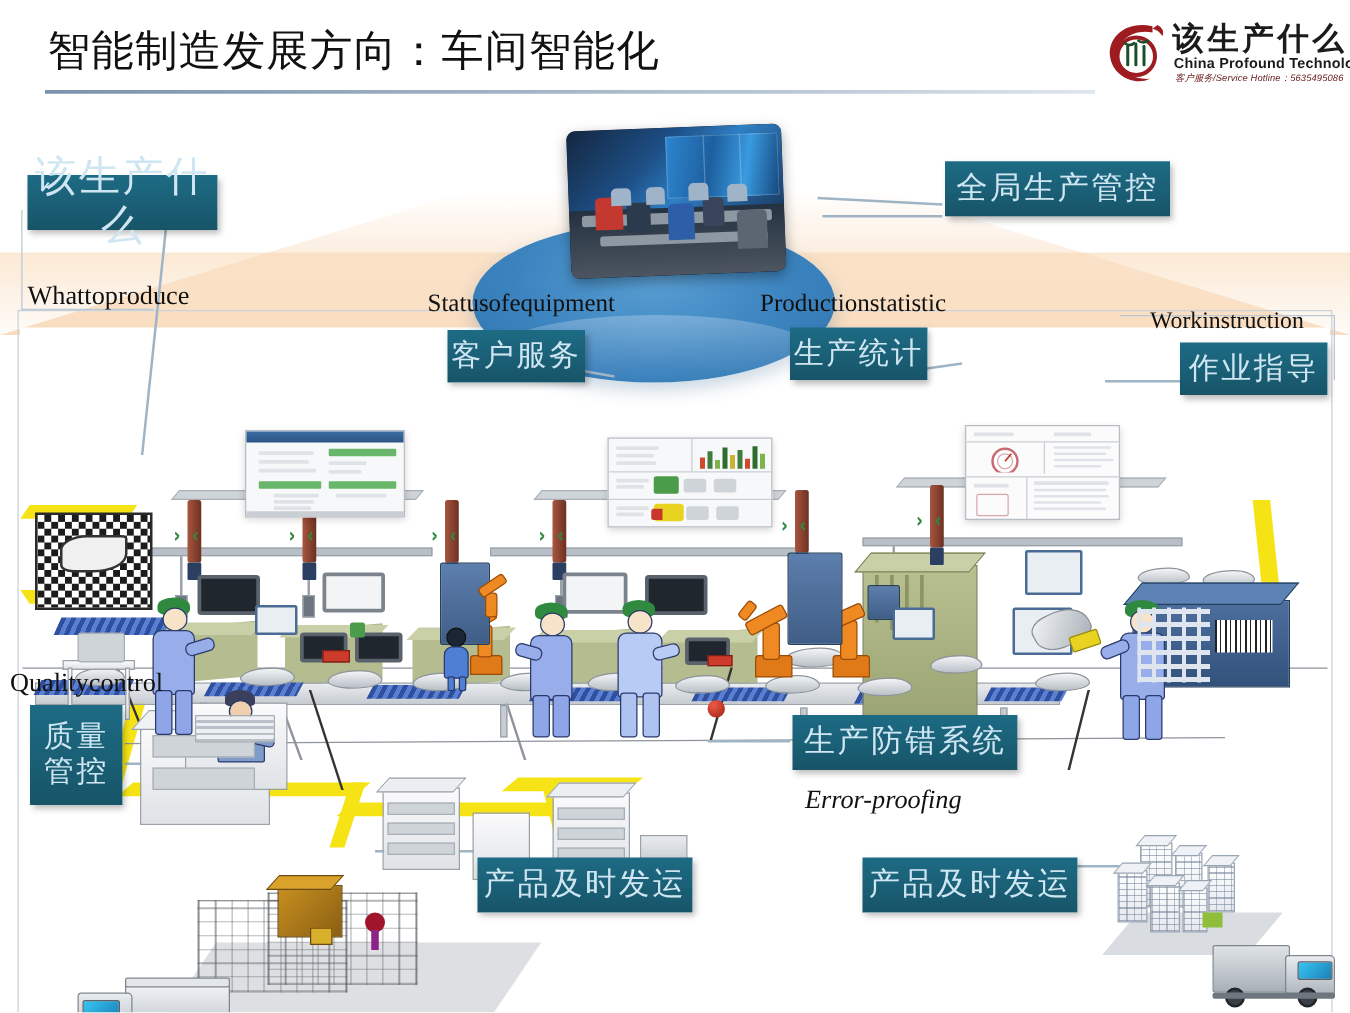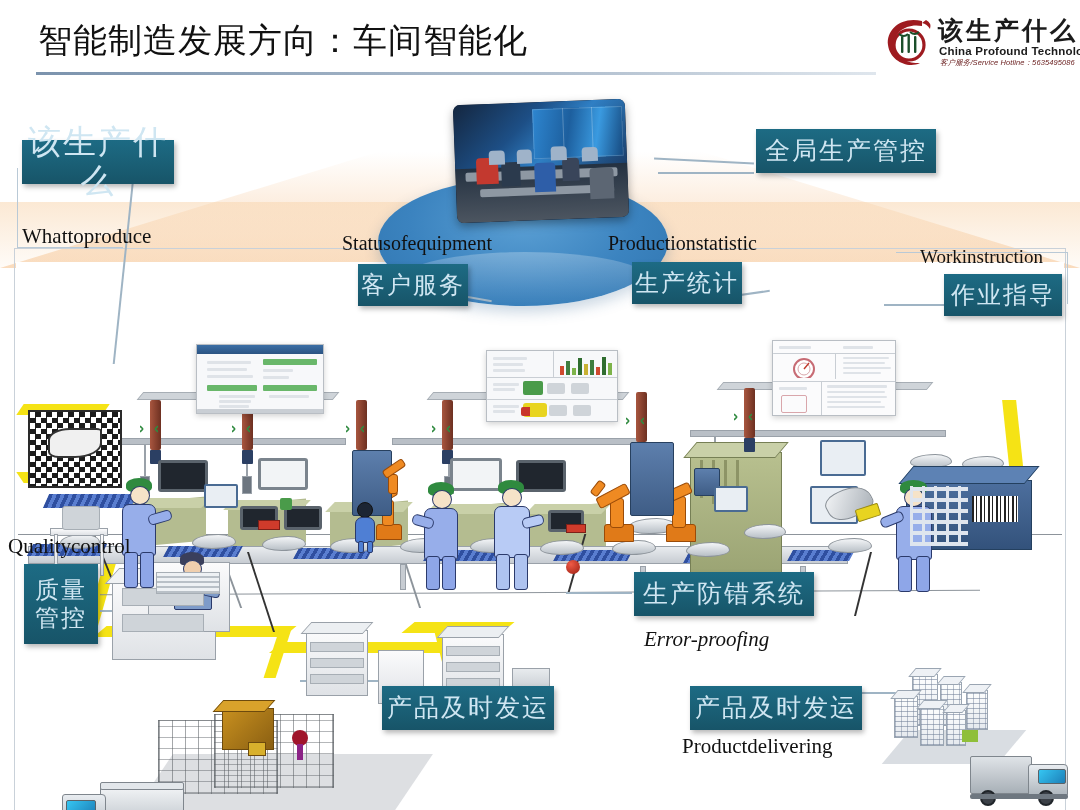--- a/index.html
+++ b/index.html
@@ -699,16 +699,15 @@
 
     <div class="cbox" style="left:24px; top:482px; width:74px; height:80px; font-size:24px; flex-direction:column;">
       <span>质量</span>
       <span>管控</span>
     </div>
     <div class="en" style="left:644px; top:545px; font-size:21px;font-style:italic;">Error-proofing</div>
 
     <div class="cbox" style="left:382px; top:604px; width:172px; height:44px; font-size:25px;">产品及时发运</div>
 
     <div class="cbox" style="left:690px; top:604px; width:172px; height:44px; font-size:25px;">产品及时发运</div>
-    <div class="en" style="left:682px; top:652px; font-size:21px;">Productdelivering</div>
 
   </div>
 </div>
 
 </body></html>

